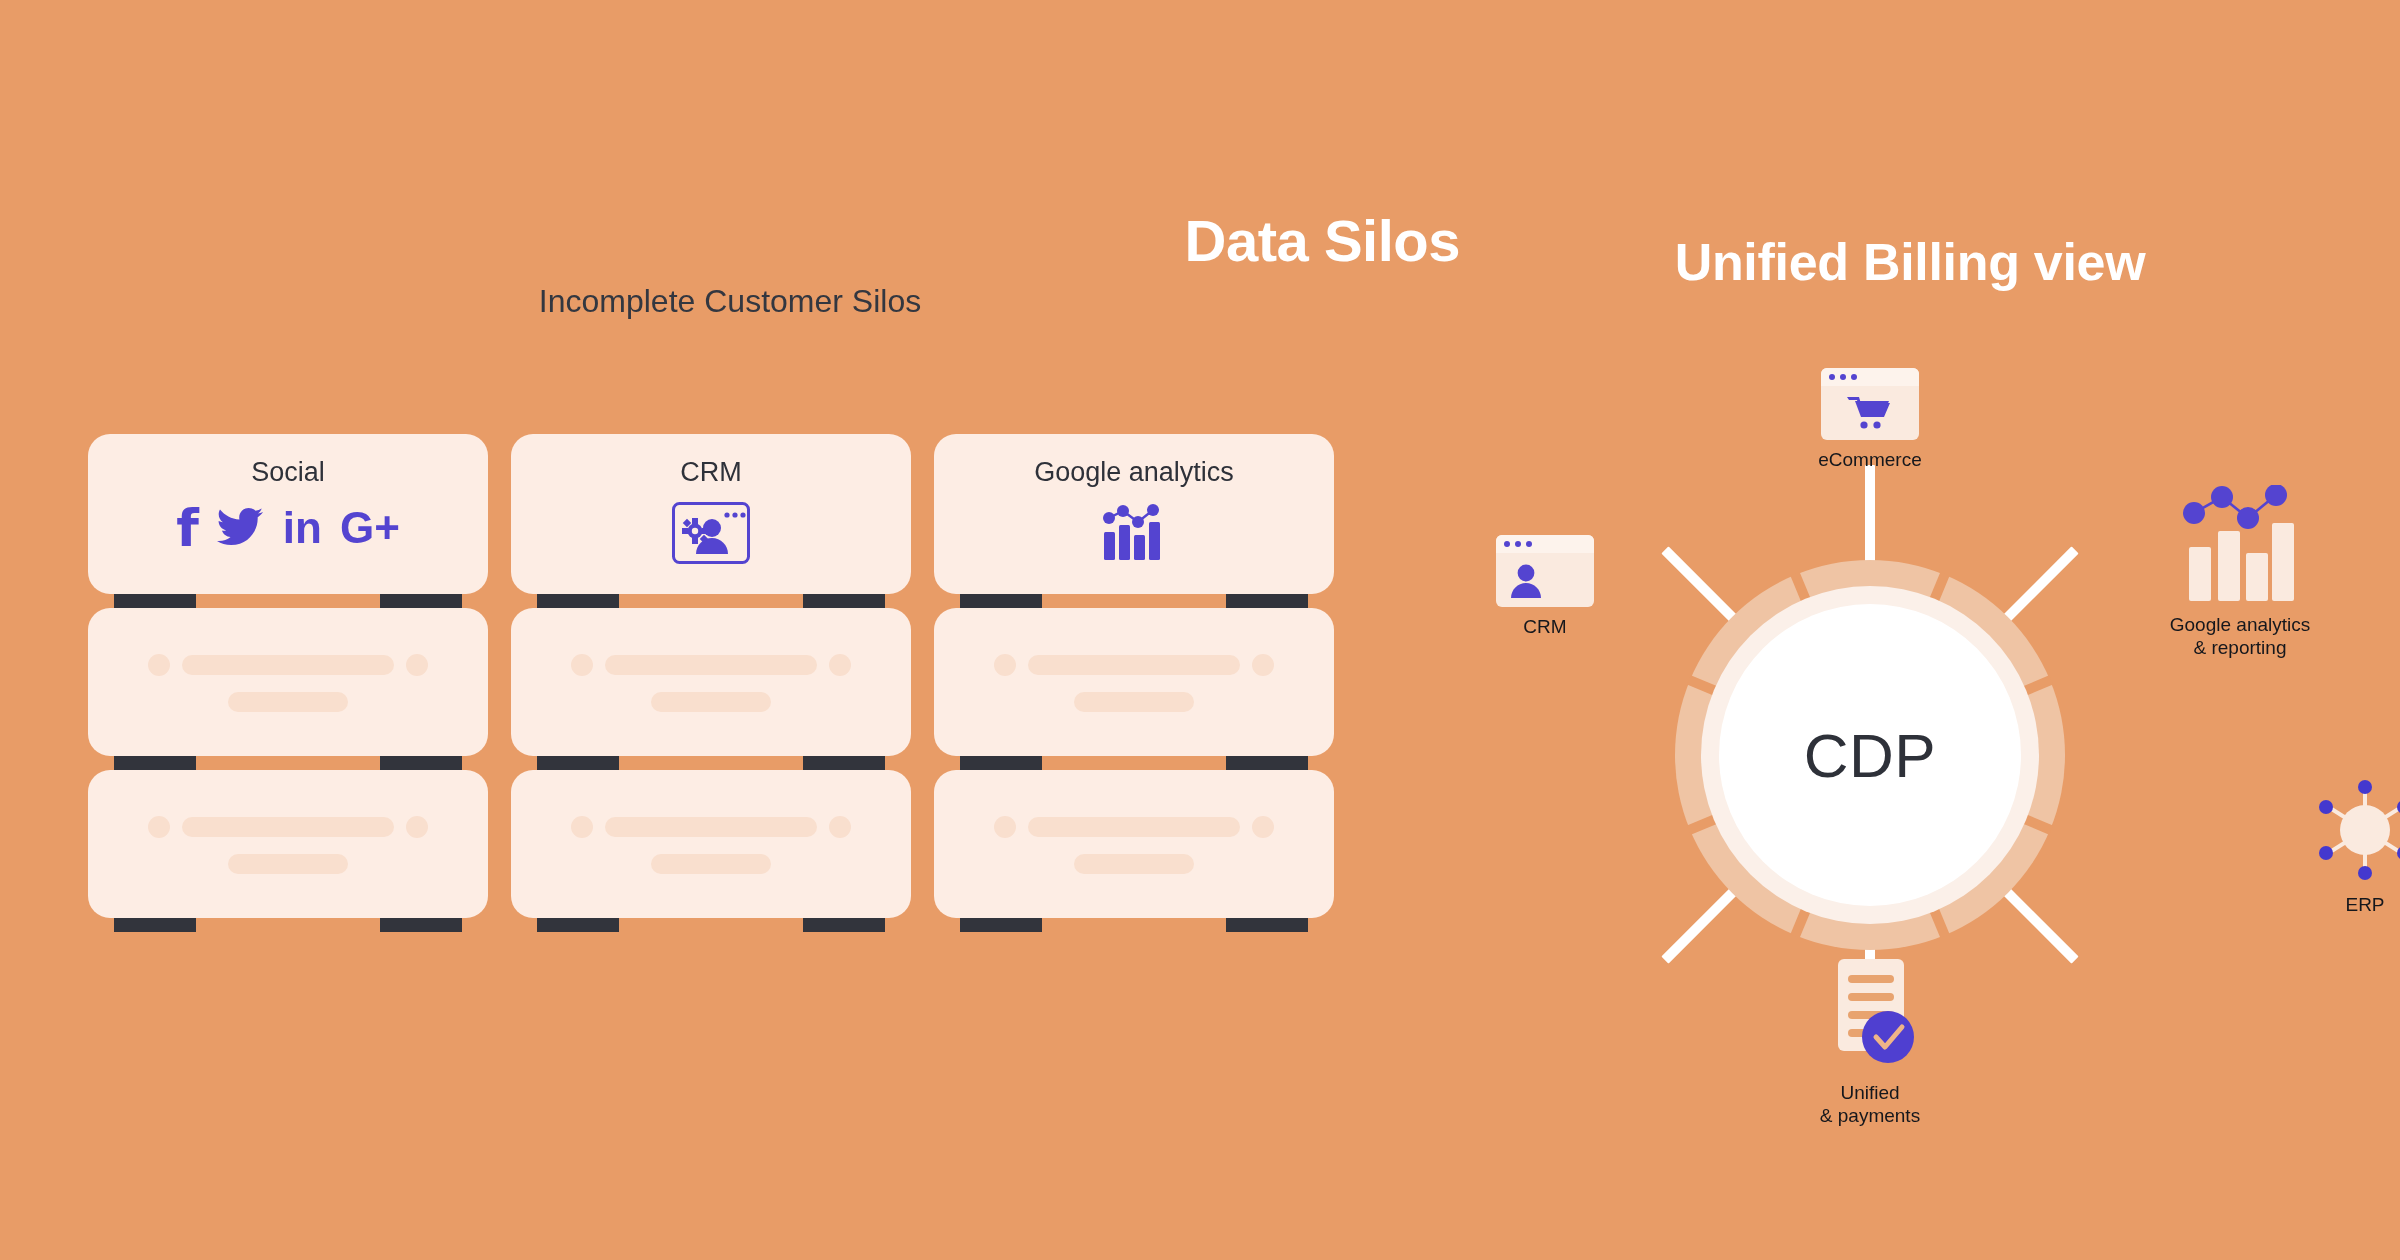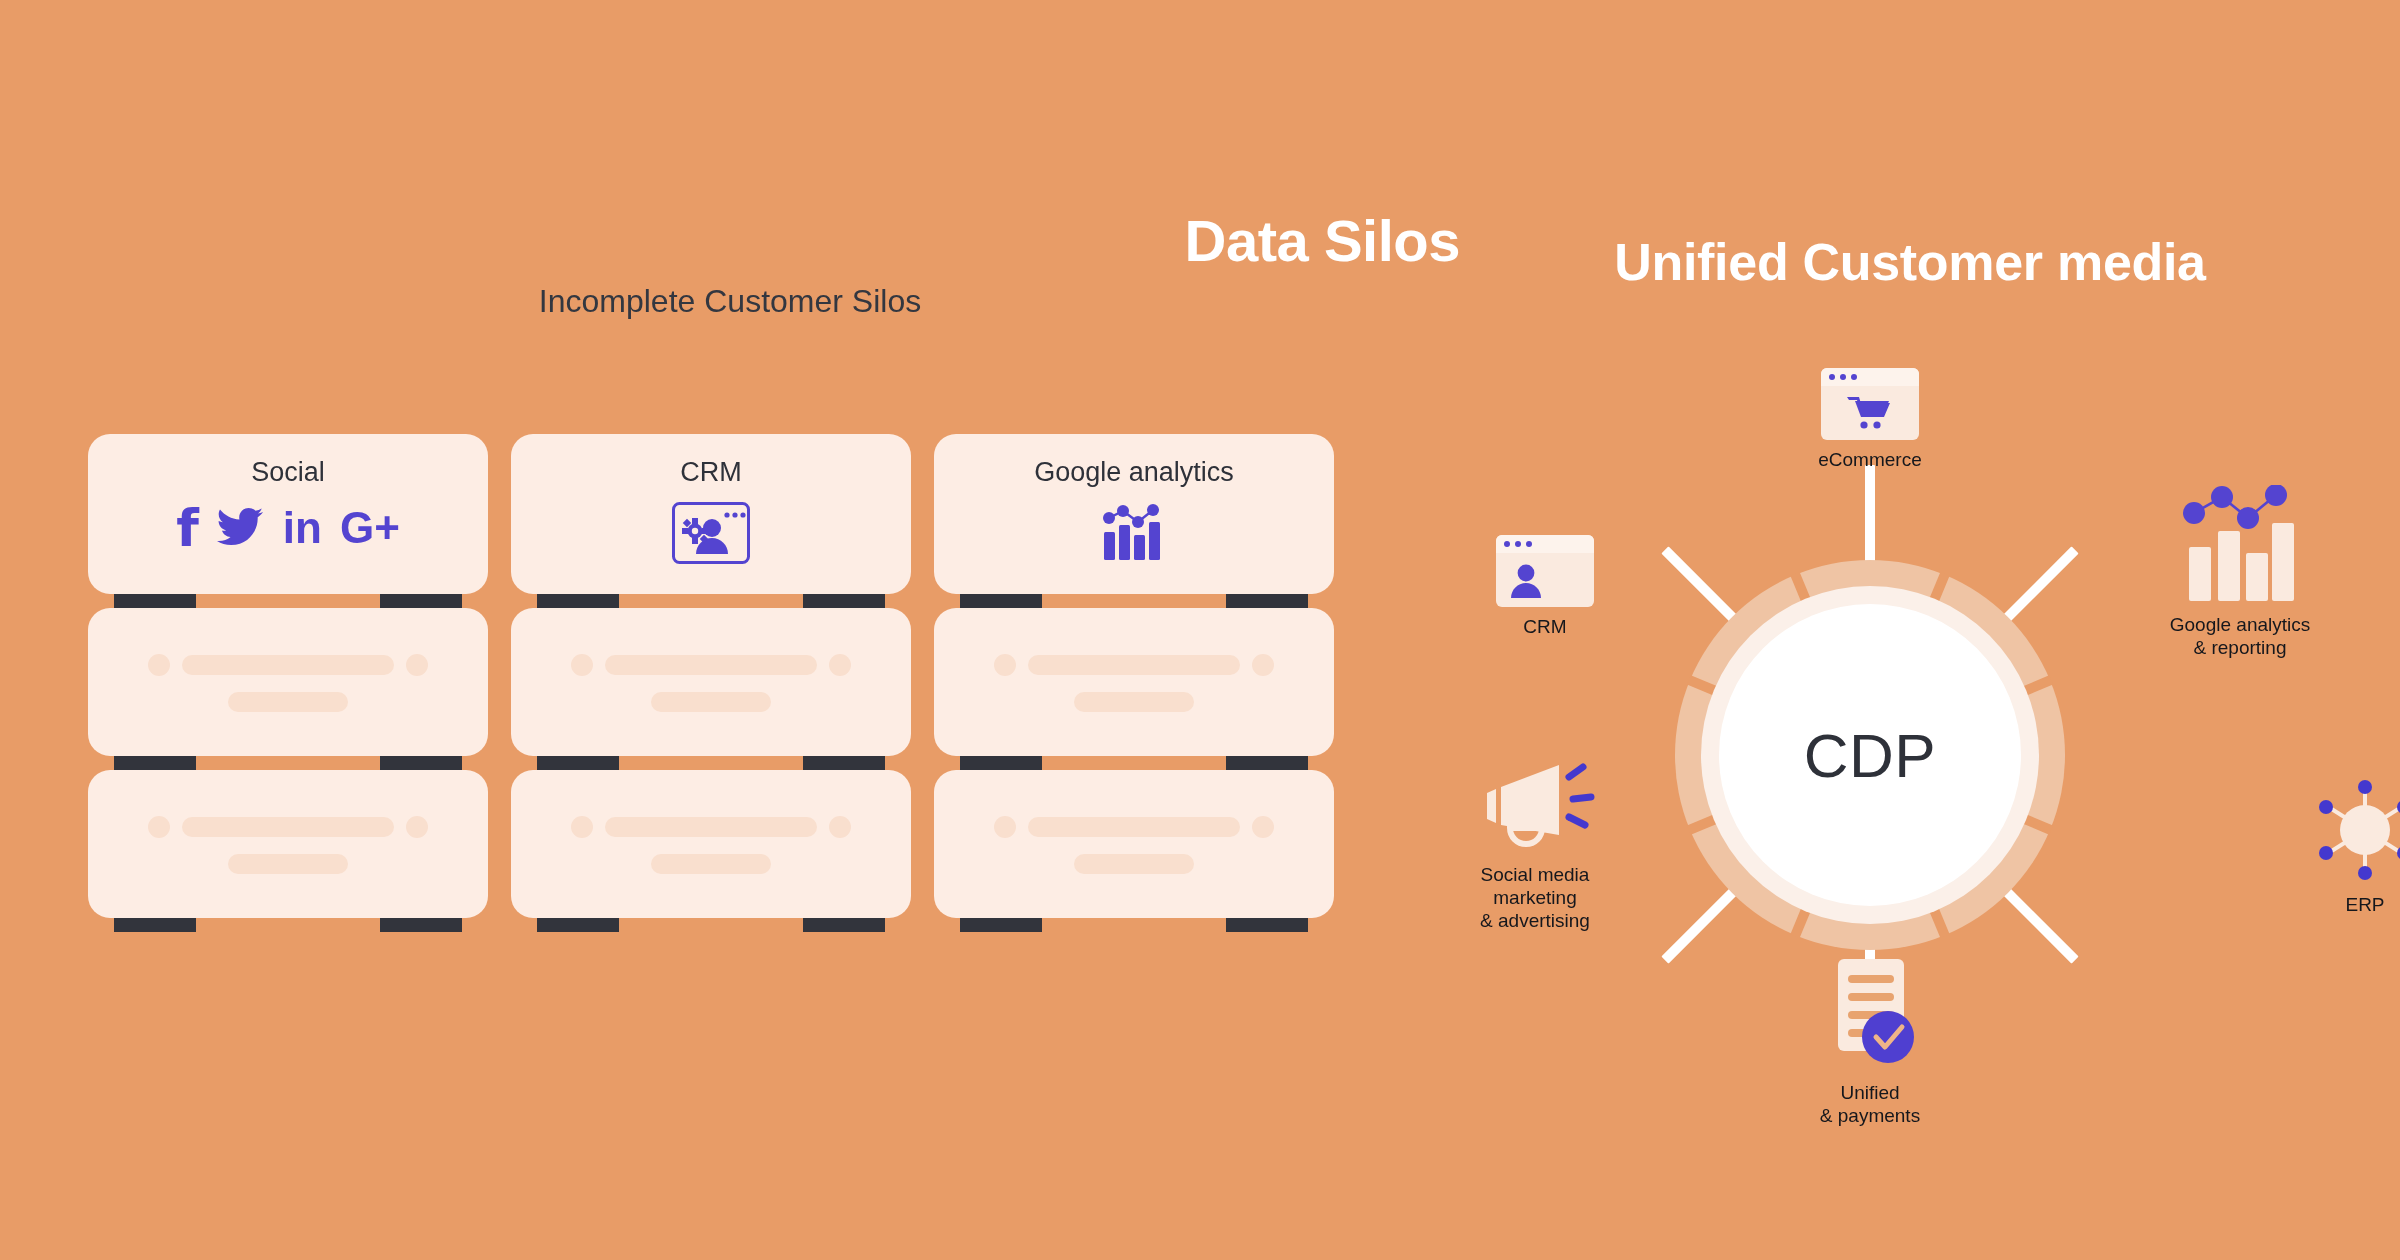--- a/index.html
+++ b/index.html
@@ -423,21 +423,21 @@
         <div class="foot left"></div>
         <div class="foot right"></div>
       </div>
     </div>
 
   </div>
 </div>
 
 <div id="right-panel">
 
-  <div id="unified-title">Unified Customer media</div>
+  <div id="unified-title">Unified Billing view</div>
 
   <div id="hub">
     <div class="spoke" style="transform: rotate(180deg);"></div>
     <div class="spoke" style="transform: rotate(0deg);"></div>
     <div class="spoke" style="transform: rotate(-135deg);"></div>
     <div class="spoke" style="transform: rotate(135deg);"></div>
     <div class="spoke" style="transform: rotate(-45deg);"></div>
     <div class="spoke" style="transform: rotate(45deg);"></div>
 
     <div id="hub-outer-ring">
@@ -507,37 +507,20 @@
         <rect x="7" y="62" width="22" height="54" rx="2" fill="#FAEADF"></rect>
         <rect x="36" y="46" width="22" height="70" rx="2" fill="#FAEADF"></rect>
         <rect x="64" y="68" width="22" height="48" rx="2" fill="#FAEADF"></rect>
         <rect x="90" y="38" width="22" height="78" rx="2" fill="#FAEADF"></rect>
       </svg>
     </div>
     <div>Google analytics</div>
     <div>&amp; reporting</div>
   </div>
 
-  <div class="node" style="left:0px; top:755px; width:230px;">
-    <div class="node-icon">
-      <svg width="140" height="100" viewBox="0 0 140 100" aria-hidden="true">
-        <path d="M22 38l9-4v34l-9-4z" fill="#FAEADF"></path>
-        <path d="M36 32l58-22v70L36 70z" fill="#FAEADF"></path>
-        <path d="M45 73c0 9 7 16 16 16s16-7 16-16z" fill="none" stroke="#FAEADF" stroke-width="6"></path>
-        <g stroke="#4438CE" stroke-width="7" stroke-linecap="round">
-          <line x1="104" y1="22" x2="118" y2="12"></line>
-          <line x1="108" y1="44" x2="126" y2="42"></line>
-          <line x1="104" y1="62" x2="120" y2="70"></line>
-        </g>
-      </svg>
-    </div>
-    <div>Social media</div>
-    <div>marketing</div>
-    <div>&amp; advertising</div>
-  </div>
 
   <div class="node" style="left:855px; top:775px; width:180px;">
     <div class="node-icon">
       <svg width="106" height="110" viewBox="0 0 106 110" aria-hidden="true">
         <g stroke="#FAEADF" stroke-width="4">
           <line x1="53" y1="55" x2="53" y2="15"></line>
           <line x1="53" y1="55" x2="53" y2="95"></line>
           <line x1="53" y1="55" x2="18" y2="33"></line>
           <line x1="53" y1="55" x2="88" y2="33"></line>
           <line x1="53" y1="55" x2="18" y2="77"></line>

